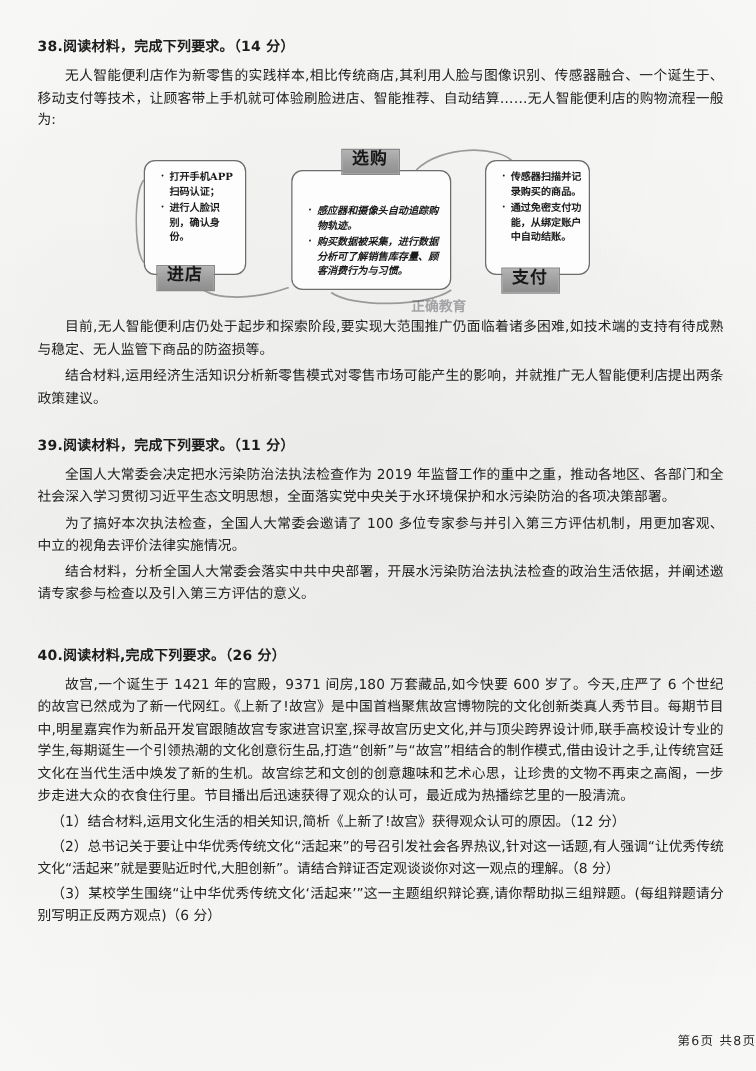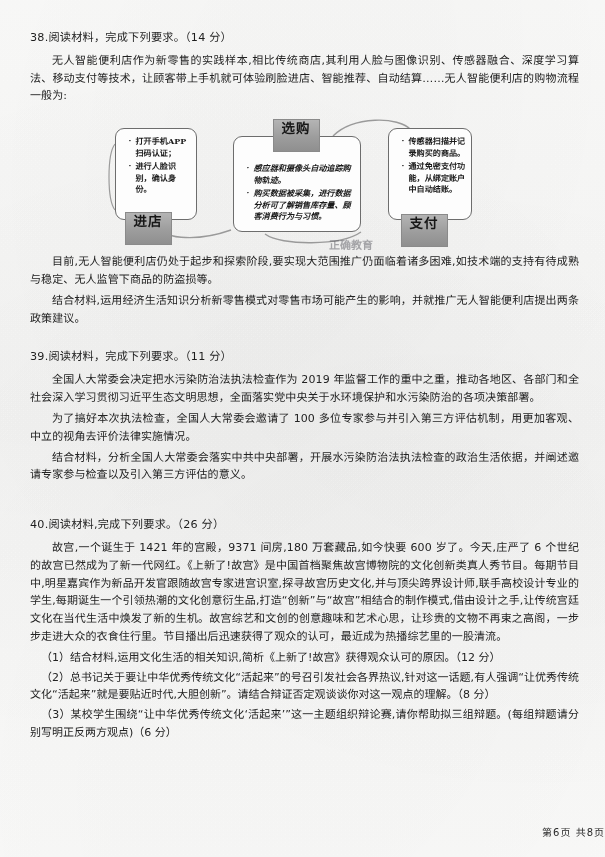--- a/index.html
+++ b/index.html
@@ -40,20 +40,21 @@
     padding: 30px 26px 0 30px;
     box-sizing: border-box;
   }
 
   .q-head {
     font-size: 11.2px;
     color: #1d1d1d;
     line-height: 1.5;
     margin: 0 0 5px 0;
     letter-spacing: 0.2px;
+    font-weight: bold;
   }
   .para {
     font-size: 11px;
     color: #222222;
     line-height: 1.62;
     margin: 0 0 3px 0;
     text-indent: 2em;
     text-align: justify;
     letter-spacing: 0.1px;
   }
@@ -111,26 +112,26 @@
     content: "·";
     position: absolute;
     left: -1px;
     top: -1px;
     font-weight: bold;
   }
   .node-label {
     position: absolute;
     background: linear-gradient(180deg, #b4b4b4 0%, #9d9d9d 55%, #8f8f8f 100%);
     color: #171717;
-    font-family: Liberation Sans, sans-serif;
+    font-family: Liberation Mono, monospace;
     font-weight: bold;
     font-size: 13.5px;
     letter-spacing: 1px;
     text-align: center;
-    padding: 1px 8px 14px 8px;
+    padding: 1px 8px 2px 8px;
     border: 1px solid #8a8a8a;
     z-index: 4;
     white-space: nowrap;
     line-height: 1.18;
   }
 
   #node-1 { left: 10px;  top: 14px;  width: 82px;  height: 92px; }
   #label-1 { left: 20px; top: 98px; }
   #node-2 { left: 128px; top: 22px;  width: 128px; height: 96px; font-style: italic; }
   #label-2 { left: 168px; top: 5px; }
@@ -168,21 +169,21 @@
 </style>
 </head>
 <body>
 
 <div class="page">
 
   <div class="content">
 
     <div>
       <p class="q-head">38.阅读材料，完成下列要求。（14 分）</p>
-      <p class="para">无人智能便利店作为新零售的实践样本,相比传统商店,其利用人脸与图像识别、传感器融合、深度学习算法、移动支付等技术，让顾客带上手机就可体验刷脸进店、智能推荐、自动结算……无人智能便利店的购物流程一般为:</p>
+      <p class="para">无人智能便利店作为新零售的实践样本,相比传统商店,其利用人脸与图像识别、传感器融合、一个诞生于、移动支付等技术，让顾客带上手机就可体验刷脸进店、智能推荐、自动结算……无人智能便利店的购物流程一般为:</p>
 
       <div class="diagram">
 
         <svg class="arcs" viewBox="0 0 400 130">
 
           <path d="M 52 108 C 52 126, 92 128, 126 116" fill="none" stroke="#9a9a9a" stroke-width="1.4"></path>
 
           <path d="M 160 120 C 176 132, 236 132, 256 118" fill="none" stroke="#9a9a9a" stroke-width="1.4"></path>
 
           <path d="M 228 22 C 248 2, 294 2, 306 16" fill="none" stroke="#9a9a9a" stroke-width="1.4"></path>

